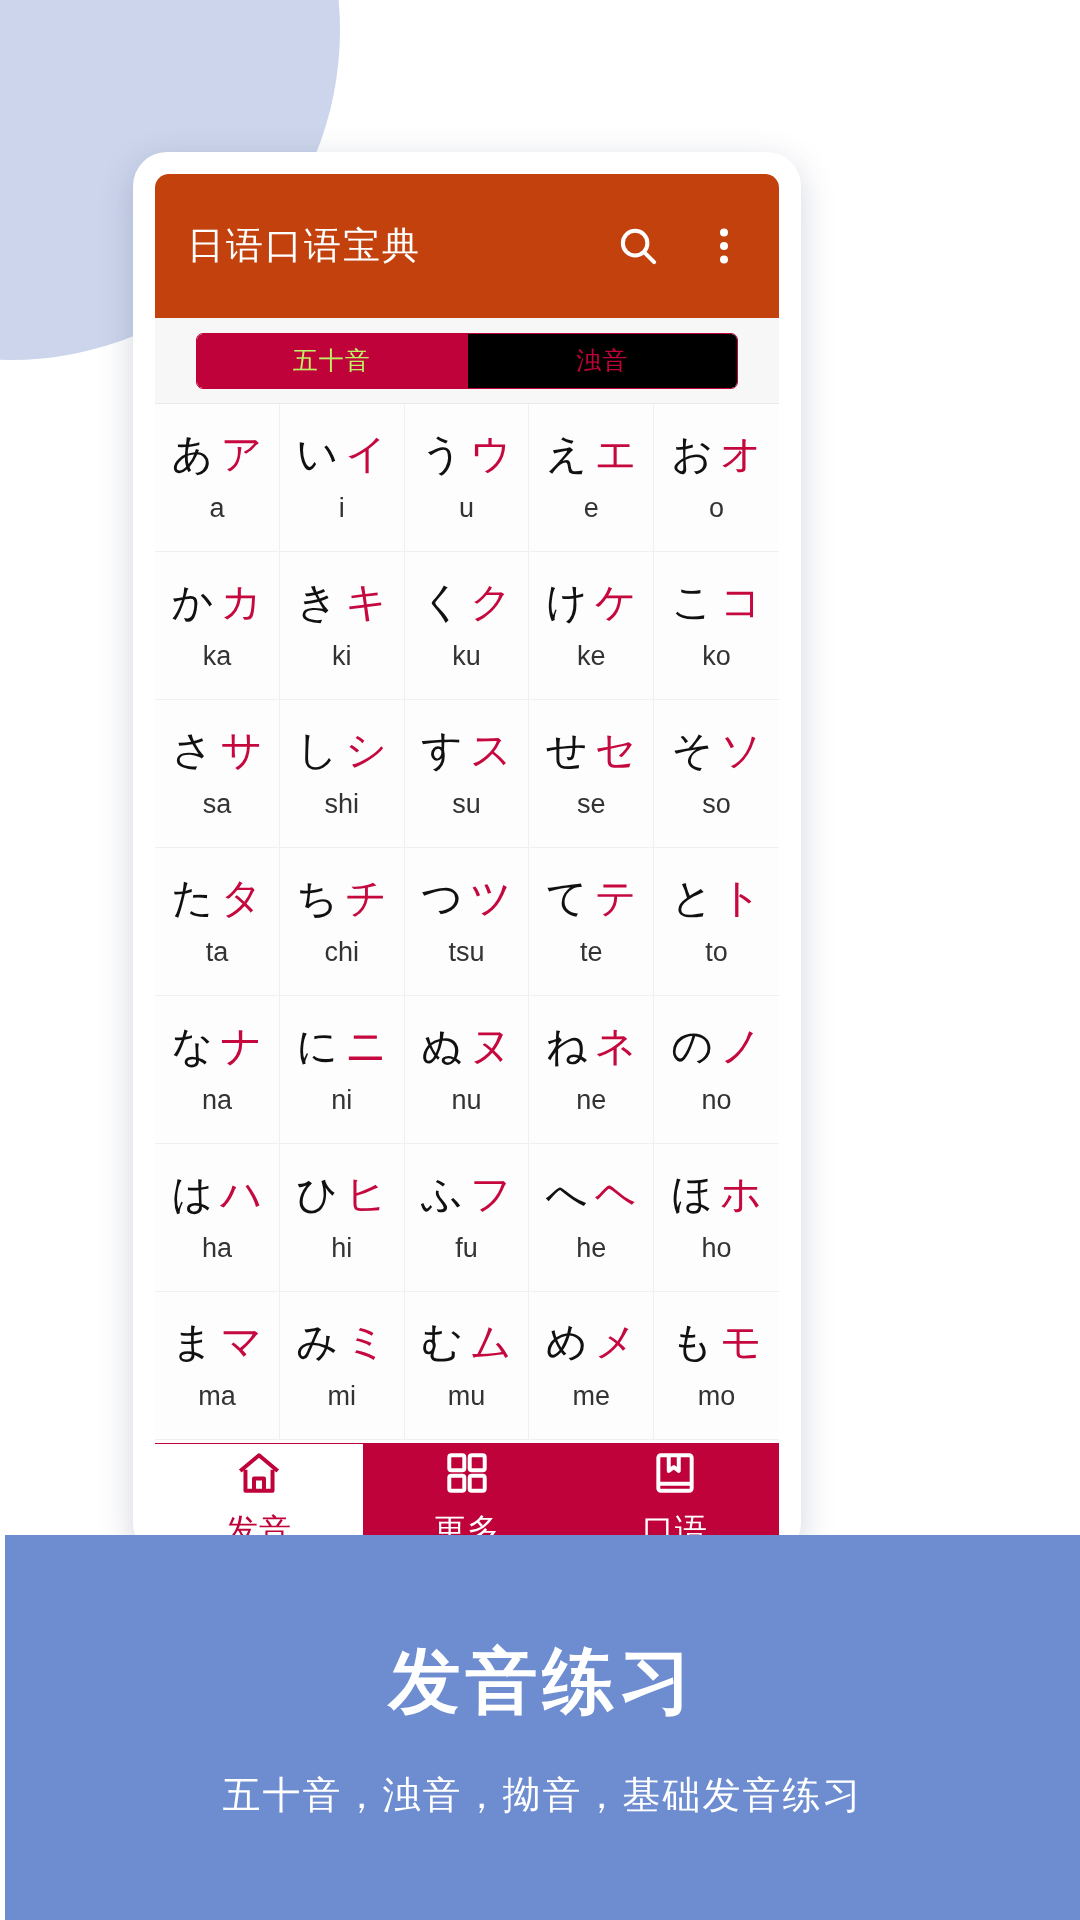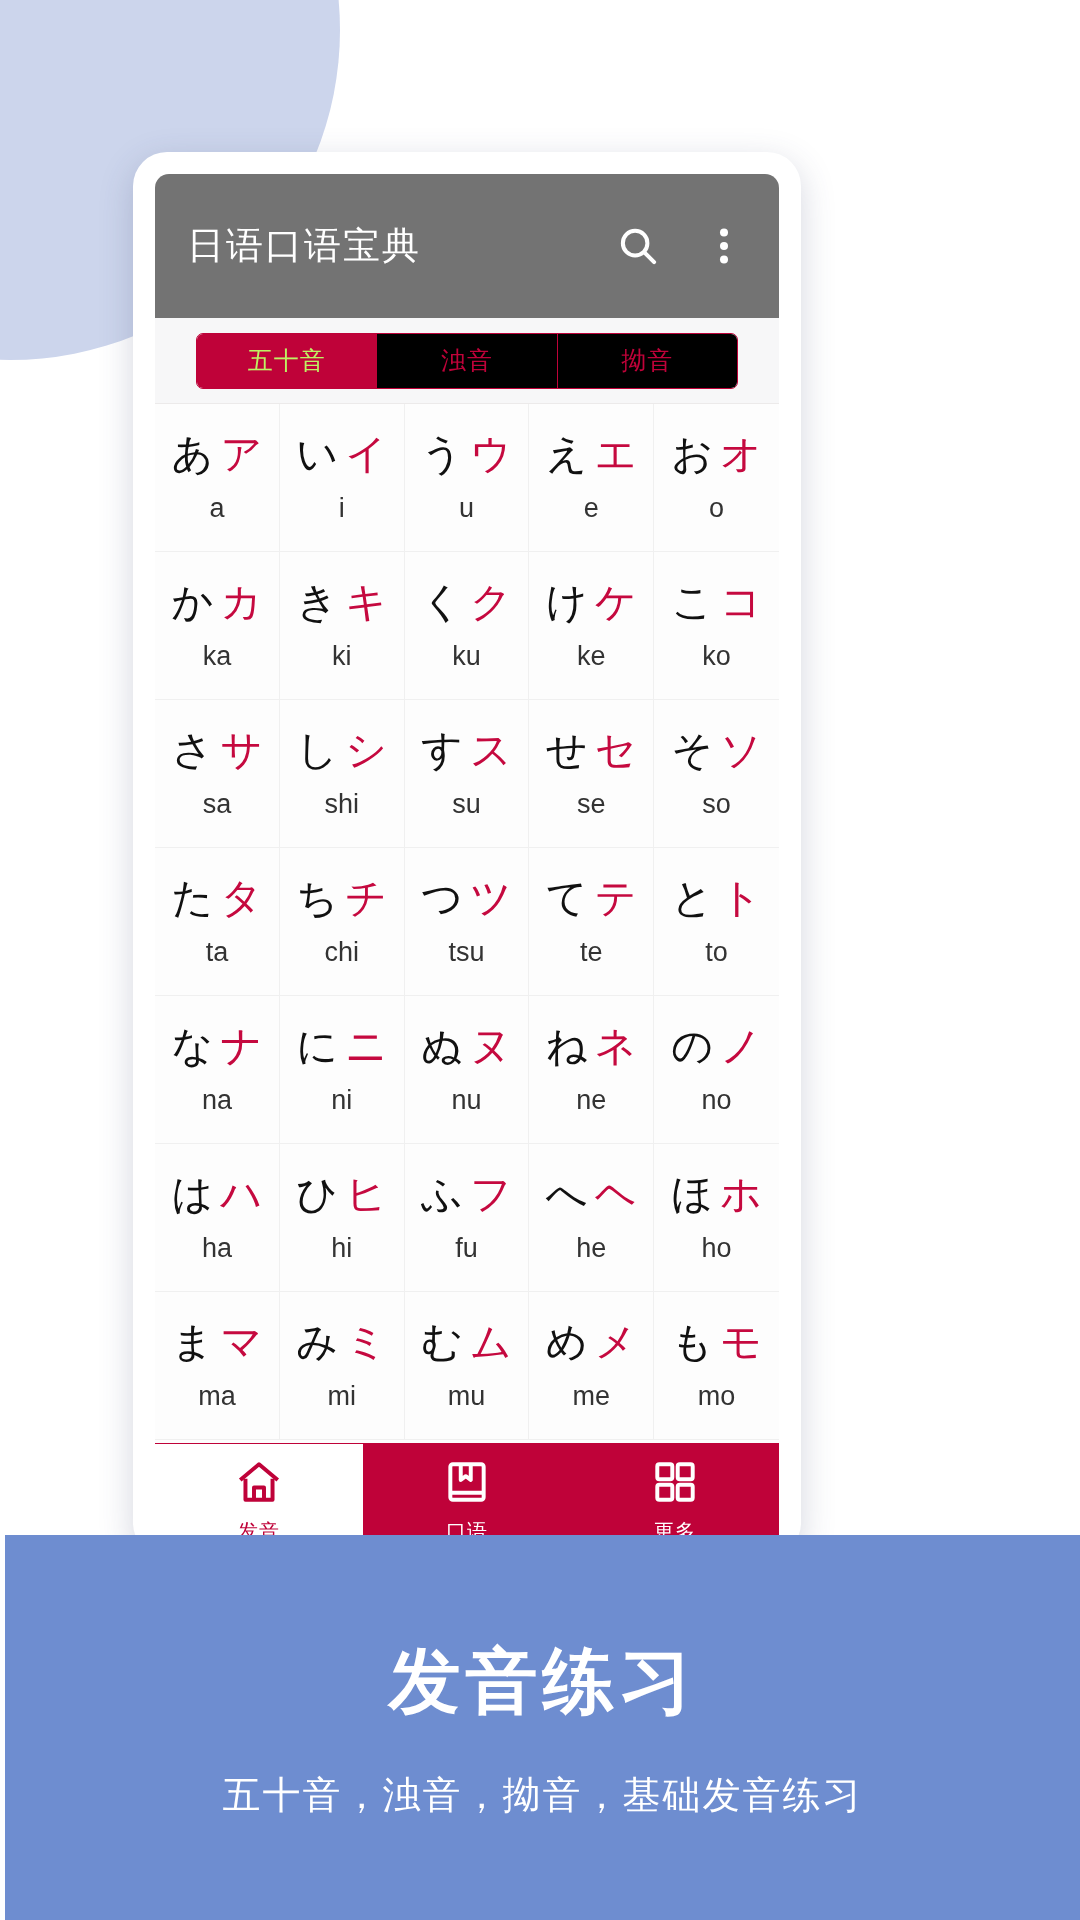--- a/index.html
+++ b/index.html
@@ -36,21 +36,21 @@
     background:#fdfdfd;
     border-radius:14px 14px 0 0;
     overflow:hidden;
     position:relative;
     display:flex;
     flex-direction:column;
   }
 
   
   #app-bar {
-    background:#737373;
+    background:#c2410c;
     height:144px;
     flex:0 0 144px;
     display:flex;
     align-items:center;
     padding:0 28px 0 32px;
     border-radius:10px 10px 0 0;
   }
   #app-title {
     color:#ffffff;
     font-size:37px;
@@ -147,21 +147,21 @@
     flex:1;
     display:flex;
     flex-direction:column;
     align-items:center;
     justify-content:center;
     gap:7px;
     cursor:pointer;
     color:#ffffff;
   }
   .nav-item.active { background:#ffffff; color:#bf0239; }
-  .nav-label { font-size:20px; letter-spacing:1px; }
+  .nav-label { font-size:32px; letter-spacing:1px; }
 
   
   #banner {
     position:absolute;
     left:5px; right:0; bottom:0;
     height:385px;
     background:#6e8dd0;
     display:flex;
     flex-direction:column;
     align-items:center;
@@ -203,21 +203,20 @@
           <circle cx="12" cy="12" r="2.1"></circle>
           <circle cx="12" cy="19" r="2.1"></circle>
         </svg>
       </div>
     </div>
 
     <div id="tab-strip">
       <div id="tab-group">
           <div class="tab active">五十音</div>
           <div class="tab">浊音</div>
-          <div class="tab">拗音</div>
         </div>
     </div>
 
     <div id="kana-grid">
         <div class="kana-cell">
           <div class="kana-chars">
             <span class="hira">あ</span>
             <span class="kata">ア</span>
           </div>
           <div class="romaji">a</div>
@@ -465,36 +464,36 @@
     <div id="bottom-nav">
         <div class="nav-item active">
           <span><svg width="50" height="50" viewBox="0 0 24 24" fill="none" stroke="currentColor" stroke-width="1.9" stroke-linejoin="round">
               <path d="M3 11 L12 3.5 L21 11"></path>
               <path d="M5.5 10.4 V20.5 H18.5 V10.4"></path>
               <path d="M9.6 20.5 V14.6 H14.4 V20.5"></path>
             </svg></span>
           <span class="nav-label">发音</span>
         </div>
         <div class="nav-item">
-          <span><svg width="50" height="50" viewBox="0 0 24 24" fill="none" stroke="currentColor" stroke-width="1.9" stroke-linejoin="round">
-              <rect x="4" y="3.5" width="16" height="17" rx="1.2"></rect>
-              <path d="M4 17.2 H20"></path>
-              <path d="M9 3.5 V11 L11.4 9.2 L13.8 11 V3.5"></path>
-            </svg></span>
-          <span class="nav-label">口语</span>
-        </div>
-        <div class="nav-item">
           <span><svg width="50" height="50" viewBox="0 0 24 24" fill="none" stroke="currentColor" stroke-width="1.9">
               <rect x="3.5" y="3.5" width="7.2" height="7.2" rx="1"></rect>
               <rect x="13.3" y="3.5" width="7.2" height="7.2" rx="1"></rect>
               <rect x="3.5" y="13.3" width="7.2" height="7.2" rx="1"></rect>
               <rect x="13.3" y="13.3" width="7.2" height="7.2" rx="1"></rect>
             </svg></span>
           <span class="nav-label">更多</span>
         </div>
+        <div class="nav-item">
+          <span><svg width="50" height="50" viewBox="0 0 24 24" fill="none" stroke="currentColor" stroke-width="1.9" stroke-linejoin="round">
+              <rect x="4" y="3.5" width="16" height="17" rx="1.2"></rect>
+              <path d="M4 17.2 H20"></path>
+              <path d="M9 3.5 V11 L11.4 9.2 L13.8 11 V3.5"></path>
+            </svg></span>
+          <span class="nav-label">口语</span>
+        </div>
       </div>
 
   </div>
 </div>
 
 <div id="banner">
   <div id="banner-title">发音练习</div>
   <div id="banner-subtitle">五十音，浊音，拗音，基础发音练习</div>
 </div>
 

